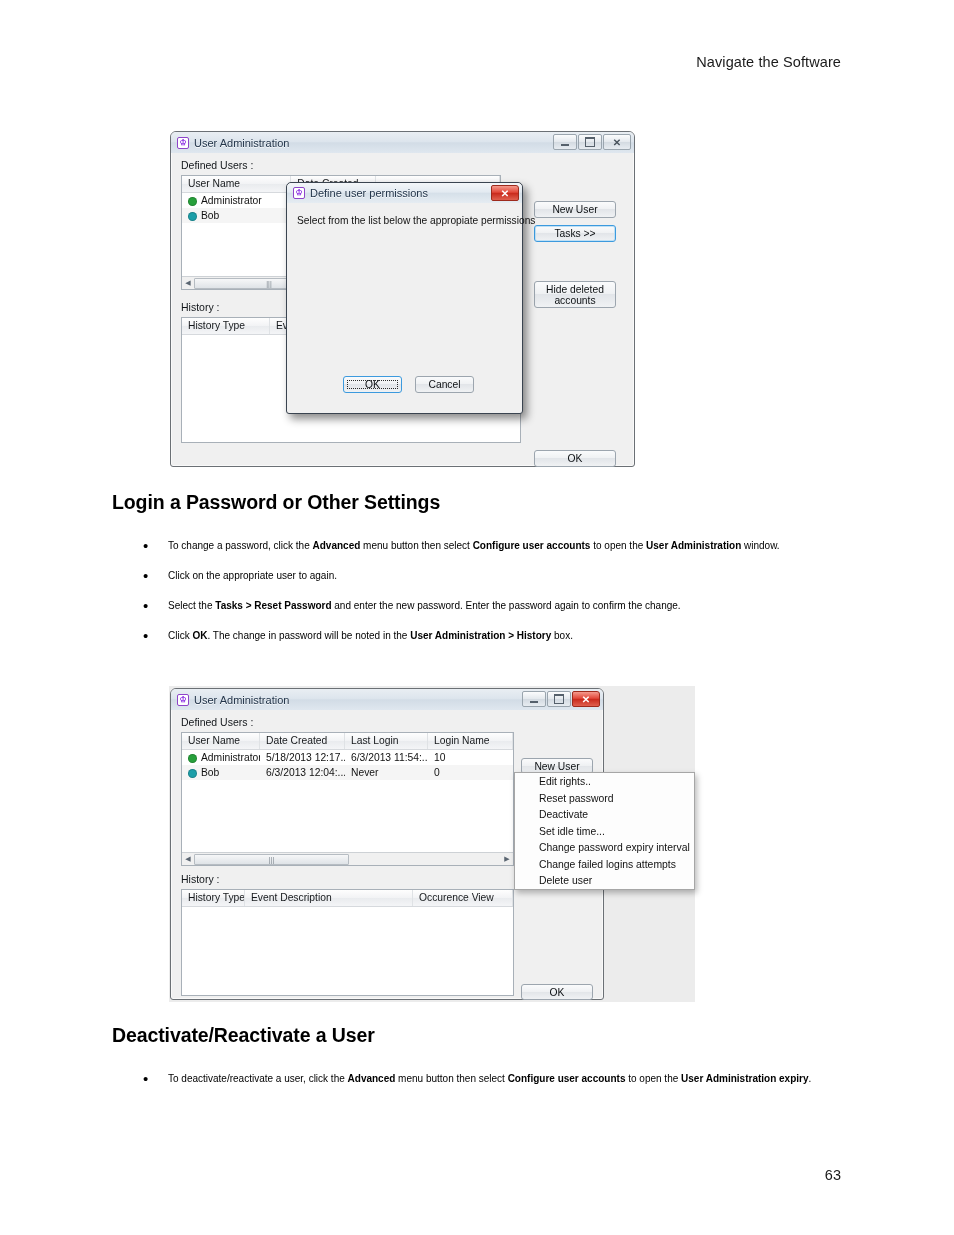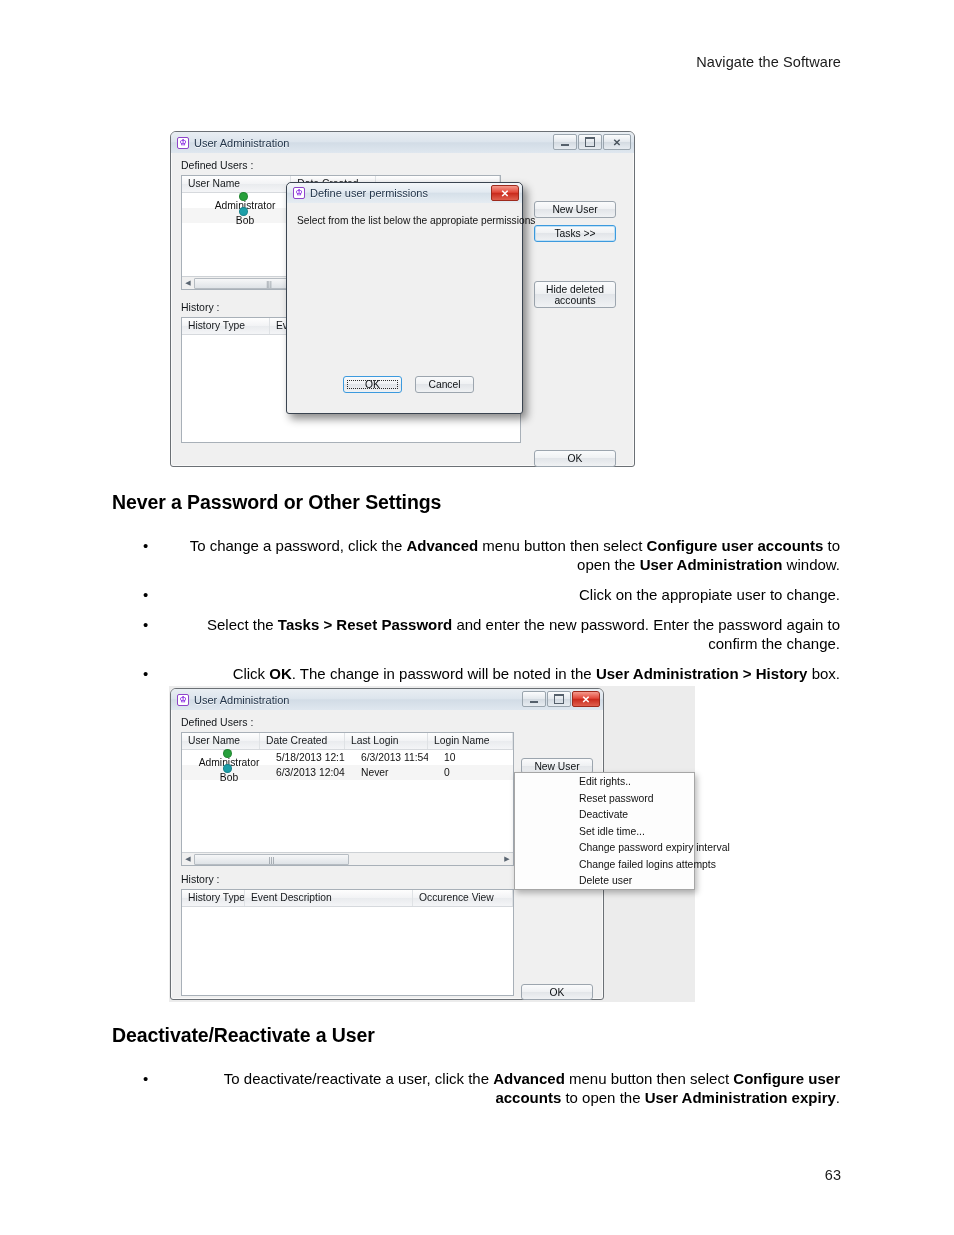--- a/index.html
+++ b/index.html
@@ -29,21 +29,21 @@
     font-size:19.5px; font-weight:bold; letter-spacing:-0.1px;
     color:#000;
   }
   .bullets { position:absolute; left:140px; width:700px; }
   .bullet-row { display:flex; margin-bottom:11px; }
   .bullet-dot {
     width:28px; flex:0 0 28px; font-size:15px; line-height:19px;
     text-align:left; padding-left:3px;
   }
   .bullet-text {
-    flex:1; font-size:15px; line-height:19px; color:#000;text-align:right;
+    flex:1; font-size:10px; line-height:19px; color:#000;
   }
   .bullet-text b { font-weight:bold; }
 
   
   .win {
     position:absolute;
     background:#f0f0f0;
     border:1px solid #6b7075;
     border-radius:6px 6px 3px 3px;
     box-shadow:0 0 0 1px rgba(255,255,255,.6) inset;
@@ -99,21 +99,21 @@
     display:flex; height:17px;
     background:linear-gradient(180deg,#fefefe 0%, #f2f3f5 49%, #e9ebee 50%, #f4f5f7 100%);
     border-bottom:1px solid #d6d9dd;
   }
   .list-head div {
     font-size:10.3px; color:#16191c; padding:2px 0 0 6px;
     border-right:1px solid #dfe2e5; white-space:nowrap; overflow:hidden;
   }
   .list-row { display:flex; height:15px; align-items:center; }
   .list-row.alt { background:#f5f5f5; }
-  .list-row div { font-size:10.3px; color:#111; padding-left:16px; white-space:nowrap; overflow:hidden;flex-direction:column;}
+  .list-row div { font-size:10.3px; color:#111; padding-left:6px; white-space:nowrap; overflow:hidden;}
   .badge {
     width:9px; height:9px; border-radius:50%; margin-right:4px;
     flex:0 0 9px; display:inline-block; position:relative; top:1px;
     box-shadow:0 0 0 1px rgba(0,0,0,.18) inset;
   }
   .cell-user { display:flex; align-items:center; }
 
   
   .hscroll {
     position:absolute; height:13px; background:#f0f0f0;
@@ -260,30 +260,30 @@
 
 
       <div class="btn dotted" style="left:56px; top:173px; width:59px; height:17px;">
         <span class="inner">OK</span>
       </div>
       <div class="btn" style="left:128px; top:173px; width:59px; height:17px;">Cancel</div>
     </div>
   </div>
 </div>
 
-<h2 class="section-heading" style="top:491px;">Never a Password or Other Settings</h2>
+<h2 class="section-heading" style="top:491px;">Login a Password or Other Settings</h2>
 
 <div class="bullets" style="top:536px;">
   <div class="bullet-row">
     <span class="bullet-dot">•</span>
     <span class="bullet-text">To change a password, click the <b>Advanced</b> menu button then select <b>Configure user accounts</b> to open the <b>User Administration</b> window.</span>
   </div>
   <div class="bullet-row">
     <span class="bullet-dot">•</span>
-    <span class="bullet-text">Click on the appropiate user to change.</span>
+    <span class="bullet-text">Click on the appropriate user to again.</span>
   </div>
   <div class="bullet-row">
     <span class="bullet-dot">•</span>
     <span class="bullet-text">Select the <b>Tasks &gt; Reset Password</b> and enter the new password. Enter the password again to confirm the change.</span>
   </div>
   <div class="bullet-row">
     <span class="bullet-dot">•</span>
     <span class="bullet-text">Click <b>OK</b>. The change in password will be noted in the <b>User Administration &gt; History</b> box.</span>
   </div>
 </div>
@@ -350,21 +350,21 @@
     </div>
 
     <div class="btn" style="left:350px; top:48px; width:72px; height:16px;">New User</div>
     <div class="btn dotted" style="left:350px; top:68px; width:72px; height:16px;">
       <span class="inner">Tasks &gt;&gt;</span>
     </div>
     <div class="btn" style="left:350px; top:274px; width:72px; height:16px;">OK</div>
   </div>
 </div>
 
-<div class="menu" style="left:514px; top:772px; width:181px; height:118px;padding-left:40px;">
+<div class="menu" style="left:514px; top:772px; width:181px; height:118px;">
   <div class="menu-item">Edit rights..</div>
   <div class="menu-item">Reset password</div>
   <div class="menu-item">Deactivate</div>
   <div class="menu-item">Set idle time...</div>
   <div class="menu-item">Change password expiry interval</div>
   <div class="menu-item">Change failed logins attempts</div>
   <div class="menu-item">Delete user</div>
 </div>
 
 <h2 class="section-heading" style="top:1024px;">Deactivate/Reactivate a User</h2>

